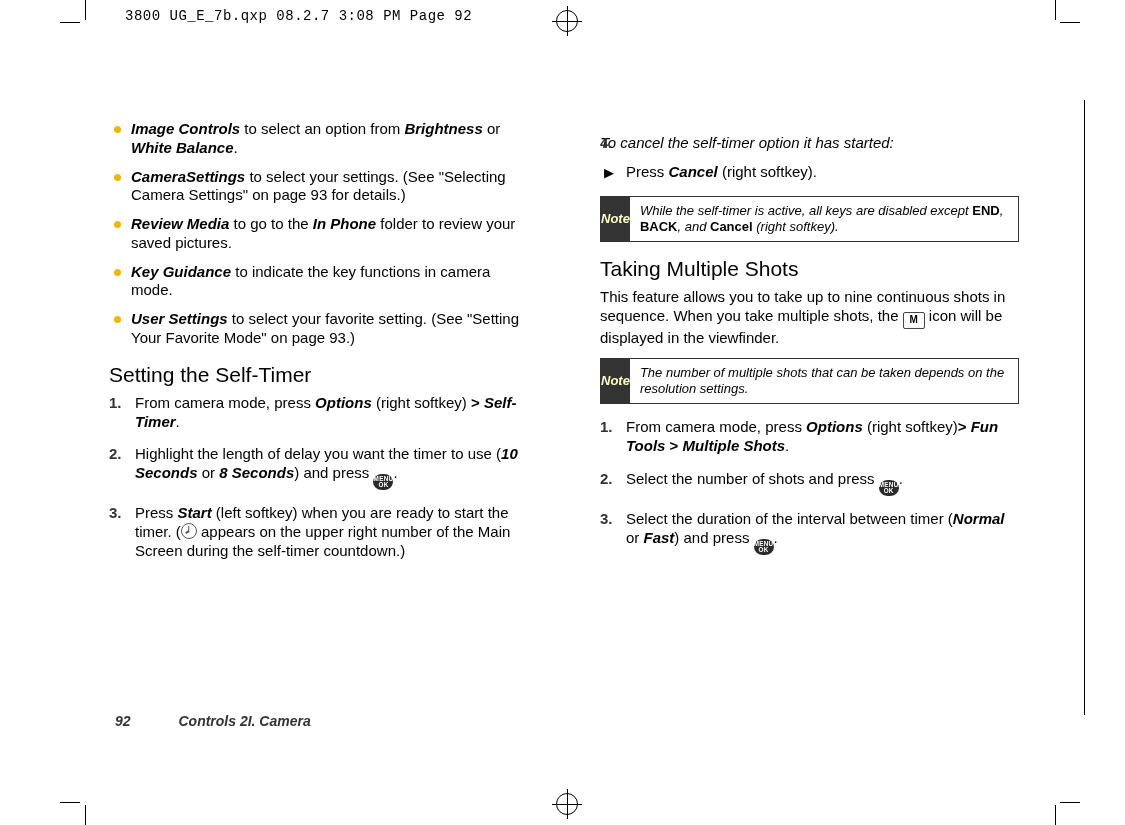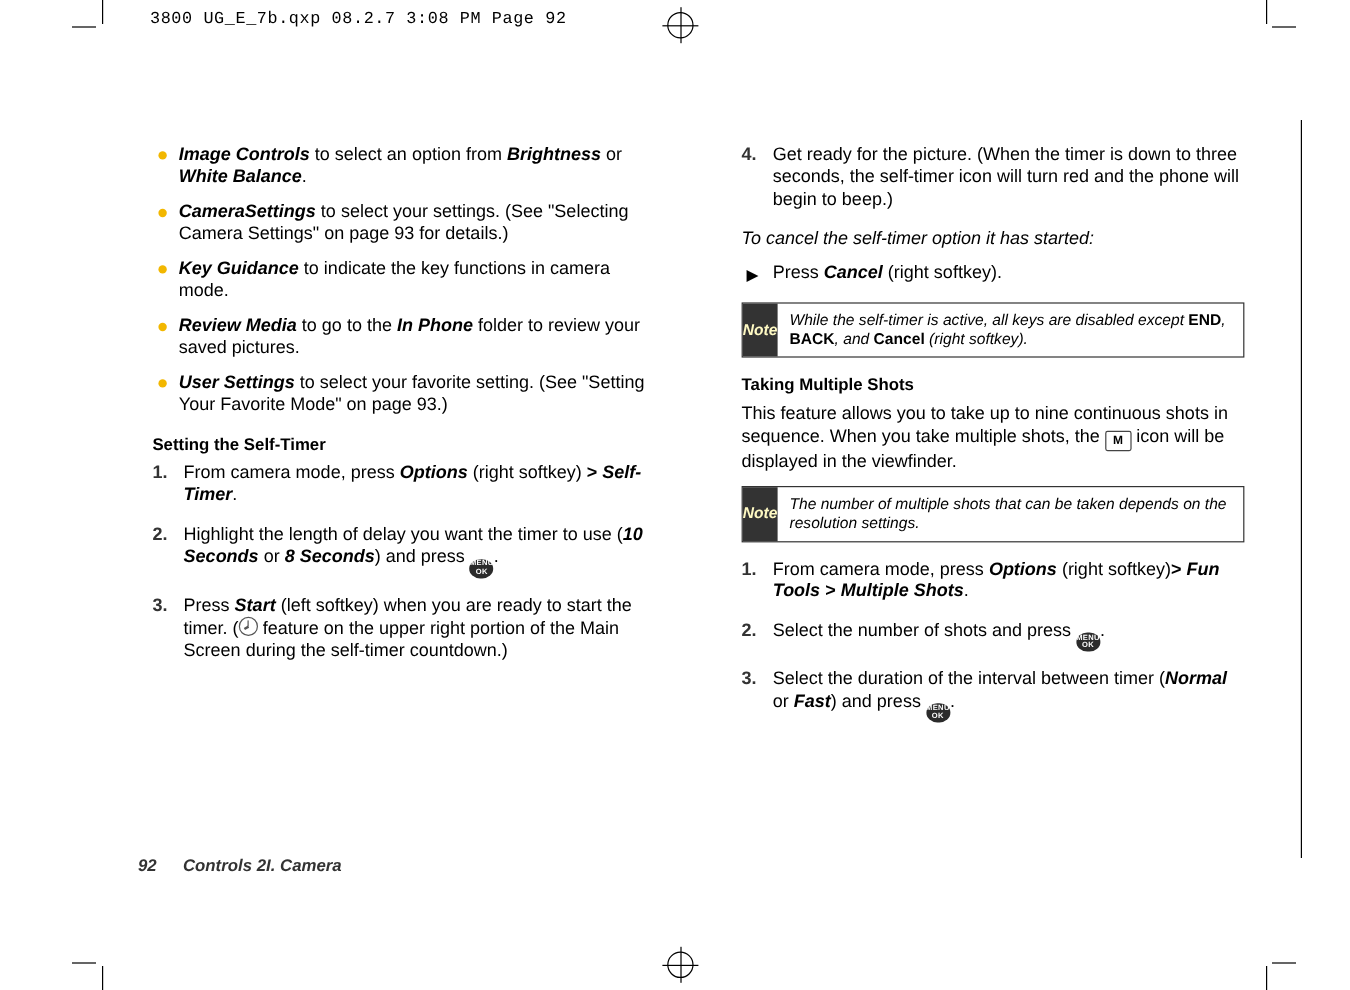--- a/index.html
+++ b/index.html
@@ -5,23 +5,23 @@
   html,body{margin:0;padding:0;background:#fff;}
   body{width:1125px;height:825px;position:relative;font-family:Helvetica,Arial,sans-serif;color:#000;}
   .crop-mark{position:absolute;background:#000;}
   .cm-v{width:1px;height:20px;}
   .cm-h{height:1px;width:20px;}
   .reg-target{position:absolute;width:22px;height:22px;}
   .reg-target .circ{position:absolute;inset:0;border:1px solid #000;border-radius:50%;}
   .reg-target .h{position:absolute;left:-4px;right:-4px;top:50%;height:1px;background:#000;}
   .reg-target .v{position:absolute;top:-4px;bottom:-4px;left:50%;width:1px;background:#000;}
   .slug{position:absolute;left:125px;top:8px;font-family:"Courier New",monospace;font-size:14px;letter-spacing:0.5px;}
-  .page{position:absolute;left:127px;top:120px;width:910px;height:590px;display:flex;gap:72px;justify-content:space-between;}
+  .page{position:absolute;left:109px;top:120px;width:910px;height:590px;display:flex;gap:72px;justify-content:space-between;}
   .col{flex:1;font-size:15px;line-height:1.25;}
-  h3{font-size:14px;font-weight:bold;margin:14px 0 6px 0;}
+  h3{font-size:21px;font-weight:normal;margin:14px 0 6px 0;}
   .lead{font-style:italic;margin:6px 0 10px 0;}
   ul.bul{list-style:none;padding:0;margin:0 0 8px 0;}
   ul.bul>li{position:relative;padding-left:22px;margin:0 0 10px 0;}
   .dot{position:absolute;left:5px;top:6px;width:7px;height:7px;background:#f2b700;border-radius:50%;}
   ol.steps{list-style:none;padding:0;margin:0;counter-reset:step;}
   ol.steps>li{position:relative;padding-left:26px;margin:0 0 14px 0;}
   ol.steps>li .num{position:absolute;left:0;top:0;font-weight:bold;color:#333;}
   .arrow-item{position:relative;padding-left:26px;margin:0 0 14px 0;}
   .arrow-item .arr{position:absolute;left:4px;top:2px;font-size:13px;}
   b,strong{font-weight:bold;}
@@ -30,21 +30,21 @@
   .notebox .nlabel{background:#333;color:#fef9c3;font-weight:bold;font-style:italic;padding:6px 0;display:flex;align-items:center;}
   .notebox .ntext{padding:6px 10px;font-style:italic;line-height:1.25;}
   .menu-ok{display:inline-flex;align-items:center;justify-content:center;width:20px;height:16px;border-radius:50%/55%;background:#2b2b2b;color:#fff;font-size:6.3px;font-weight:bold;line-height:1;vertical-align:-3px;flex-direction:column;font-style:normal;}
   .menu-ok .l1{letter-spacing:0.3px;}
   .clock-icon{display:inline-block;width:14px;height:14px;border:1.5px solid #555;border-radius:50%;position:relative;vertical-align:-2px;}
   .clock-icon::before{content:"";position:absolute;left:50%;top:50%;width:1.5px;height:5px;background:#555;transform-origin:bottom;transform:translate(-50%,-100%);}
   .clock-icon::after{content:"";position:absolute;left:50%;top:50%;width:1.5px;height:4px;background:#555;transform-origin:top;transform:translate(-50%,0) rotate(60deg);}
   .m-icon{display:inline-flex;align-items:center;justify-content:center;width:20px;height:15px;border:1.5px solid #444;border-radius:2px;font-size:10px;font-weight:bold;vertical-align:-2px;position:relative;}
   .m-icon::after{content:"";position:absolute;right:-4px;bottom:-4px;width:20px;height:15px;border:1.5px solid #444;border-radius:2px;background:#fff;z-index:-1;}
   .footer{position:absolute;left:115px;top:713px;font-size:14px;font-style:italic;font-weight:bold;color:#333;}
-  .footer .pn{margin-right:18px;}
+  .footer .pn{margin-right:44px;}
   .right-rule{position:absolute;right:40px;top:100px;width:1px;height:615px;background:#000;}
 </style>
 </head>
 <body>
 
 <div class="crop-mark cm-v" style="left:85px;top:0;"></div>
 <div class="crop-mark cm-h" style="left:60px;top:22px;"></div>
 <div class="crop-mark cm-v" style="left:1055px;top:0;"></div>
 <div class="crop-mark cm-h" style="left:1060px;top:22px;"></div>
 <div class="crop-mark cm-v" style="left:85px;bottom:0;"></div>
@@ -71,52 +71,51 @@
 
   <div class="col">
     <ul class="bul">
       <li><span class="dot"></span>
         <span class="bi">Image Controls</span><span> to select an option from </span><span class="bi">Brightness</span><span> or </span><span class="bi">White Balance</span><span>.</span>
       </li>
       <li><span class="dot"></span>
         <span class="bi">CameraSettings</span><span> to select your settings. (See "Selecting Camera Settings" on page 93 for details.)</span>
       </li>
       <li><span class="dot"></span>
-        <span class="bi">Key Guidance</span><span> to indicate the key functions in camera mode.</span>
+        <span class="bi">Review Media</span><span> to go to the </span><span class="bi">In Phone</span><span> folder to review your saved pictures.</span>
       </li>
       <li><span class="dot"></span>
-        <span class="bi">Review Media</span><span> to go to the </span><span class="bi">In Phone</span><span> folder to review your saved pictures.</span>
+        <span class="bi">Key Guidance</span><span> to indicate the key functions in camera mode.</span>
       </li>
       <li><span class="dot"></span>
         <span class="bi">User Settings</span><span> to select your favorite setting. (See "Setting Your Favorite Mode" on page 93.)</span>
       </li>
     </ul>
 
     <h3>Setting the Self-Timer</h3>
 
     <ol class="steps">
       <li><span class="num">1.</span>
         <span>From camera mode, press </span><span class="bi">Options</span><span> (right softkey) </span><b>&gt;</b><span> </span><span class="bi">Self-Timer</span><span>.</span>
       </li>
       <li><span class="num">2.</span>
         <span>Highlight the length of delay you want the timer to use (</span><span class="bi">10 Seconds</span><span> or </span><span class="bi">8 Seconds</span><span>) and press </span><span class="menu-ok">
             <span class="l1">MENU</span>
             <span class="l1">OK</span>
           </span><span>.</span>
       </li>
       <li><span class="num">3.</span>
-        <span>Press </span><span class="bi">Start</span><span> (left softkey) when you are ready to start the timer. (</span><span class="clock-icon"></span><span> feature on the upper right portion of the Main Screen during the self-timer countdown.)</span>
+        <span>Press </span><span class="bi">Start</span><span> (left softkey) when you are ready to start the timer. (</span><span class="clock-icon"></span><span> appears on the upper right number of the Main Screen during the self-timer countdown.)</span>
       </li>
     </ol>
   </div>
 
   <div class="col">
     <ol class="steps">
       <li><span class="num">4.</span>
-        <span>Get ready for the picture. (When the timer is down to three seconds, the self-timer icon will turn red and the phone will begin to beep.)</span>
       </li>
     </ol>
 
     <p class="lead">To cancel the self-timer option it has started:</p>
 
     <div class="arrow-item">
       <span class="arr">▶</span>
       <span>Press </span><span class="bi">Cancel</span><span> (right softkey).</span>
     </div>
 

